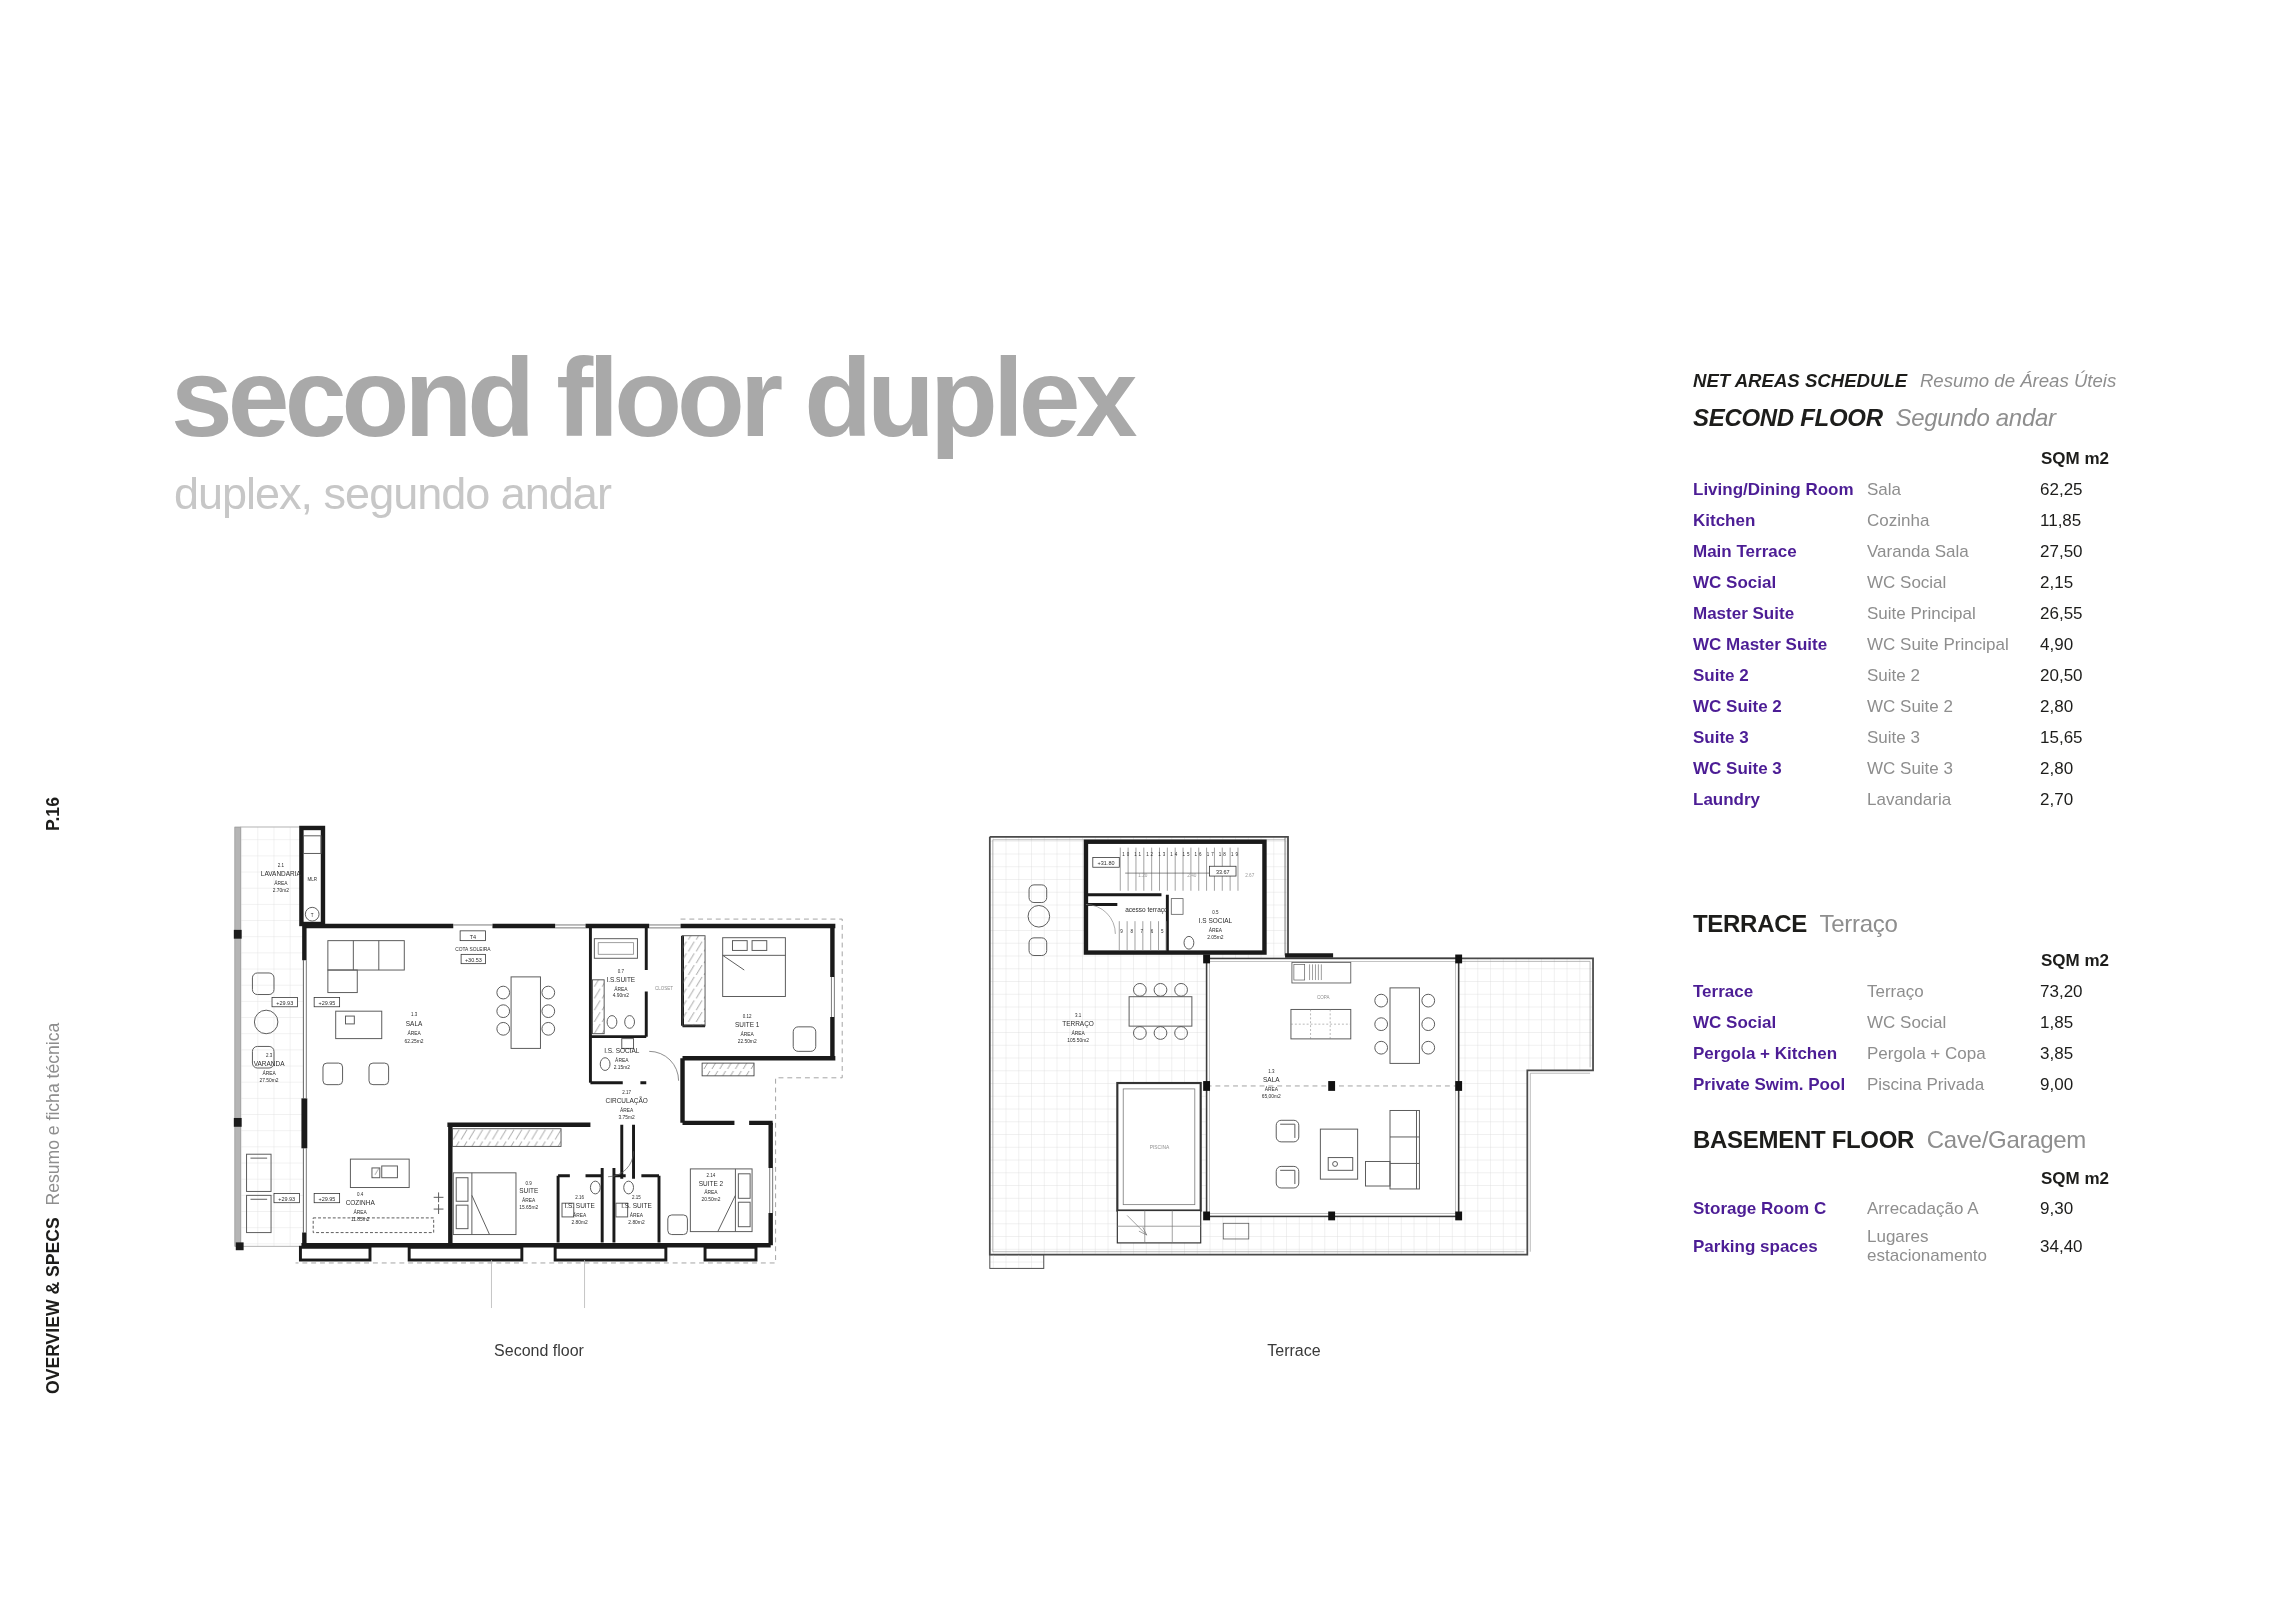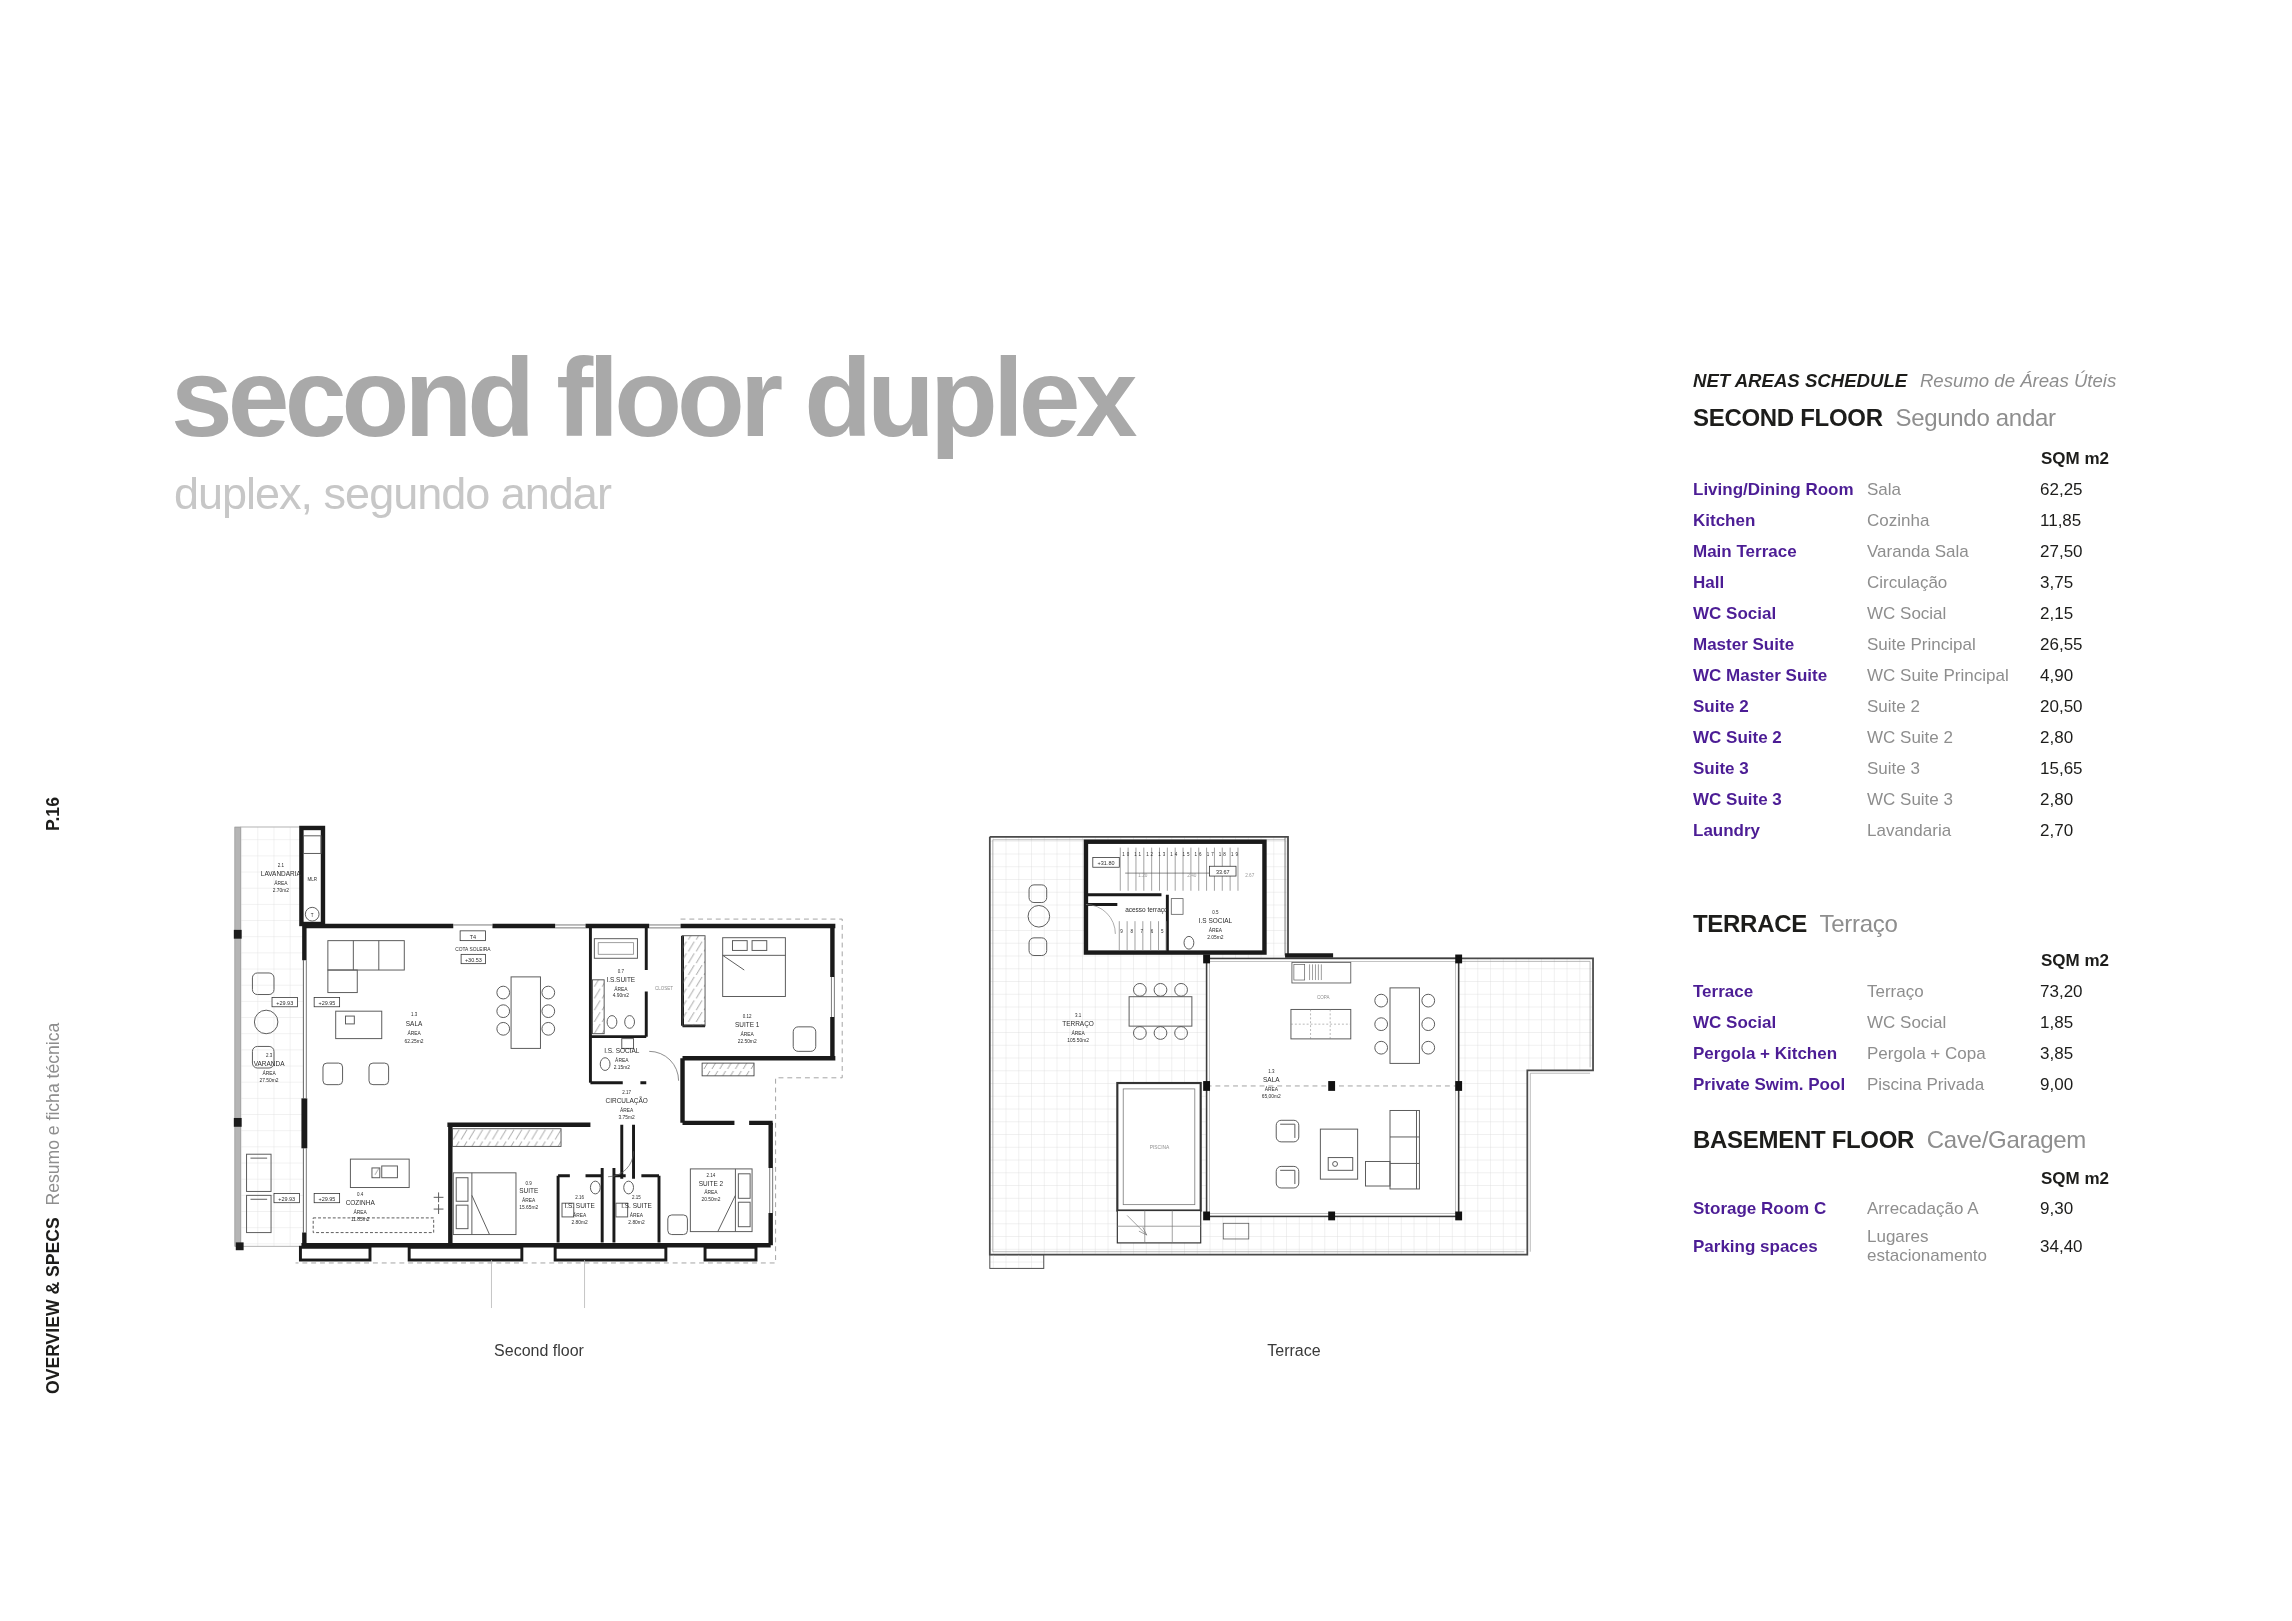--- a/index.html
+++ b/index.html
@@ -388,44 +388,39 @@
     <text x="350" y="174" class="tiny gray">COPA</text>
     <text x="148" y="86" class="rl" text-anchor="start">acesso terraço</text>
   </g>
 </svg>
 <div class="abs plan-caption" style="left:1186px;top:1342px;">Terrace</div>
 
 <div class="abs sch-head">
   <span class="en">NET AREAS SCHEDULE</span><span class="pt">Resumo de Áreas Úteis</span>
 </div>
 
-<div class="abs sec-head" style="top:404px;">
+<div class="abs sec-head" style="top:404px;font-style:italic;">
   <span class="en">SECOND FLOOR</span><span class="pt">Segundo andar</span>
 </div>
 <div class="abs unit" style="top:449px;">SQM m2</div>
 <div class="abs rows" style="top:474px;">
   <div class="row">
       <span class="c1">Living/Dining Room</span>
       <span class="c2">Sala</span>
       <span class="c3">62,25</span>
     </div>
   <div class="row">
       <span class="c1">Kitchen</span>
       <span class="c2">Cozinha</span>
       <span class="c3">11,85</span>
     </div>
   <div class="row">
       <span class="c1">Main Terrace</span>
       <span class="c2">Varanda Sala</span>
       <span class="c3">27,50</span>
-    </div>
-  <div class="row">
-      <span class="c1">Hall</span>
-      <span class="c2">Circulação</span>
-      <span class="c3">3,75</span>
     </div>
   <div class="row">
       <span class="c1">WC Social</span>
       <span class="c2">WC Social</span>
       <span class="c3">2,15</span>
     </div>
   <div class="row">
       <span class="c1">Master Suite</span>
       <span class="c2">Suite Principal</span>
       <span class="c3">26,55</span>

